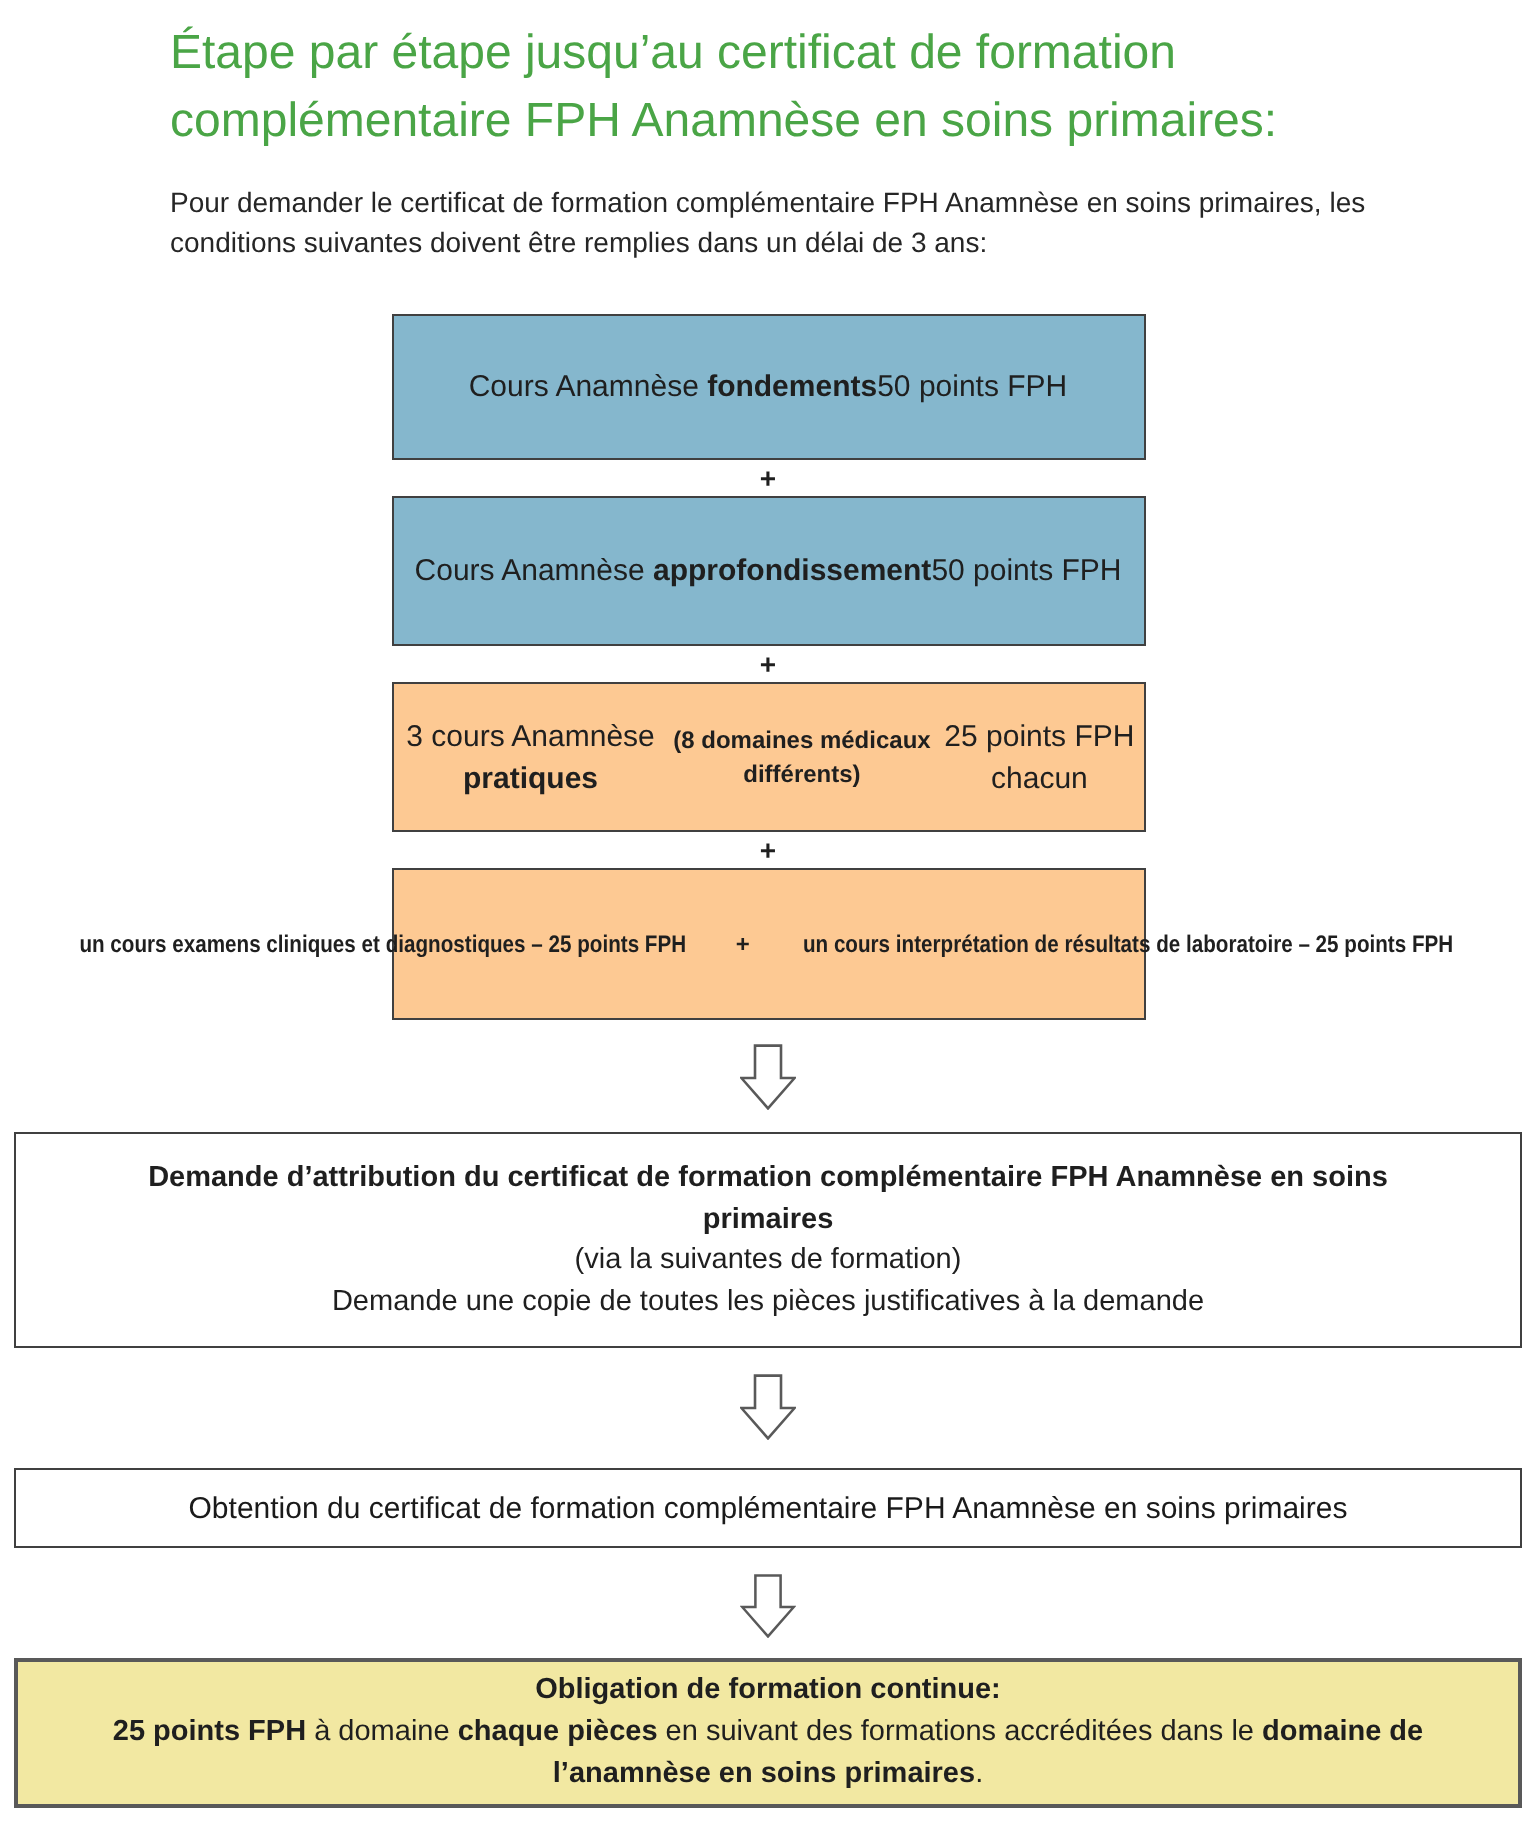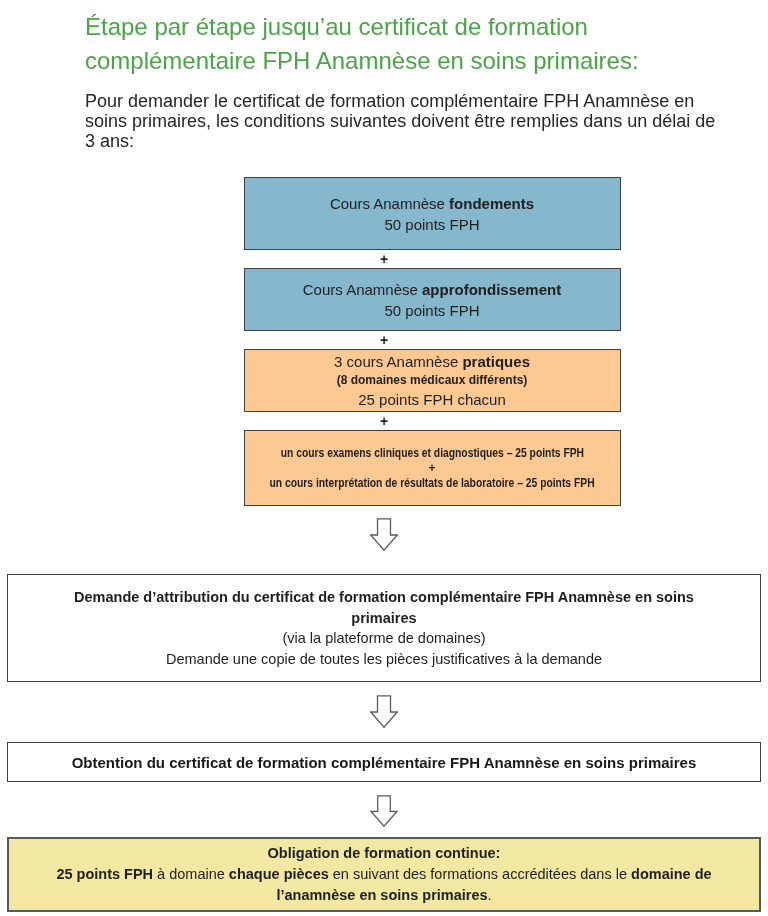--- a/index.html
+++ b/index.html
@@ -20,57 +20,56 @@
   .title{
     margin:10px 50px 0 85px;
     max-width:632px;
     font-size:24px;line-height:34px;
     font-weight:normal;
     color:var(--title-green,#4aa546);
   }
   .intro{
     margin:13px 50px 0 85px;
     max-width:660px;
-    font-size:18px;line-height:20px;
+    font-size:14px;line-height:20px;
   }
   .stack{width:377px;margin:26px auto 0;}
   .cbox{
     width:100%;
     border:1px solid var(--box-border,#404040);
-    display:flex;flex-direction:column;justify-content:center;align-items:center;
+    display:flex;flex-direction:row;justify-content:center;align-items:center;
     text-align:center;
-    margin-left:48px;
   }
   .cbox.blue{background:var(--course-blue,#85b7cd);}
   .cbox.orange{background:var(--course-orange,#fdc993);}
-  .h73{height:73px}.h75{height:63px}.h76{height:76px}
+  .h73{height:73px}.h75{height:75px}.h76{height:76px}
   .plus{
     height:18px;line-height:18px;text-align:center;
     font-size:14px;font-weight:bold;color:#1f1f1f;
   }
   .ln{font-size:15px;line-height:21px;color:#1f1f1f;}
   .ln-sm{font-size:12px;line-height:17px;font-weight:bold;color:#1f1f1f;}
   .ln-sm.fit{white-space:nowrap;transform:scaleX(0.86);transform-origin:center;}
   .ln-plus{font-size:12px;line-height:13px;font-weight:bold;color:#1f1f1f;}
   .arrow-wrap{text-align:center;line-height:0;}
   .aw1{margin-top:12px;}
   .aw2{margin-top:13px;}
   .aw3{margin-top:13px;}
   .arrow{display:inline-block;}
   .wide{
     width:754px;margin:0 auto;
     border:1px solid var(--box-border,#404040);
     background:#fff;
     display:flex;flex-direction:column;justify-content:center;align-items:center;
     text-align:center;
   }
-  .request{height:108px;margin-top:23px;}
+  .request{height:108px;margin-top:11px;}
   .wln{font-size:14.5px;line-height:20.5px;color:#1f1f1f;}
   .wln.first{max-width:680px;font-weight:bold;}
-  .obtain{height:40px;margin-top:14px;font-size:15px;font-weight:bold;color:#1a1a1a;}
+  .obtain{height:40px;margin-top:14px;font-size:15px;font-weight:normal;color:#1a1a1a;}
   .obligation{
     height:75px;margin-top:10px;
     background:var(--obligation-yellow,#f2e8a2);
     border:2px solid #595959;
     justify-content:center;
   }
   .oln{font-size:14.5px;line-height:21px;max-width:724px;color:#1f1f1f;}
   b{font-weight:bold;}
 </style>
 </head>
@@ -115,21 +114,21 @@
   </div>
 
   <div class="arrow-wrap aw1">
     <svg class="arrow" width="28" height="33" viewBox="0 0 28 33">
       <polygon points="7.5,0.8 20.5,0.8 20.5,17 27.3,17 14,32.2 0.7,17 7.5,17" fill="#ffffff" stroke="#595959" stroke-width="1.3"></polygon>
     </svg>
   </div>
 
   <div class="wide request">
     <div class="wln first"><b>Demande d’attribution du certificat de formation complémentaire FPH Anamnèse en soins primaires</b></div>
-    <div class="wln"><span>(via la plateforme de domaines)</span></div>
+    <div class="wln"><span>(via la suivantes de formation)</span></div>
     <div class="wln"><span>Demande une copie de toutes les pièces justificatives à la demande</span></div>
   </div>
 
   <div class="arrow-wrap aw2">
     <svg class="arrow" width="28" height="33" viewBox="0 0 28 33">
       <polygon points="7.5,0.8 20.5,0.8 20.5,17 27.3,17 14,32.2 0.7,17 7.5,17" fill="#ffffff" stroke="#595959" stroke-width="1.3"></polygon>
     </svg>
   </div>
 
   <div class="wide obtain">

